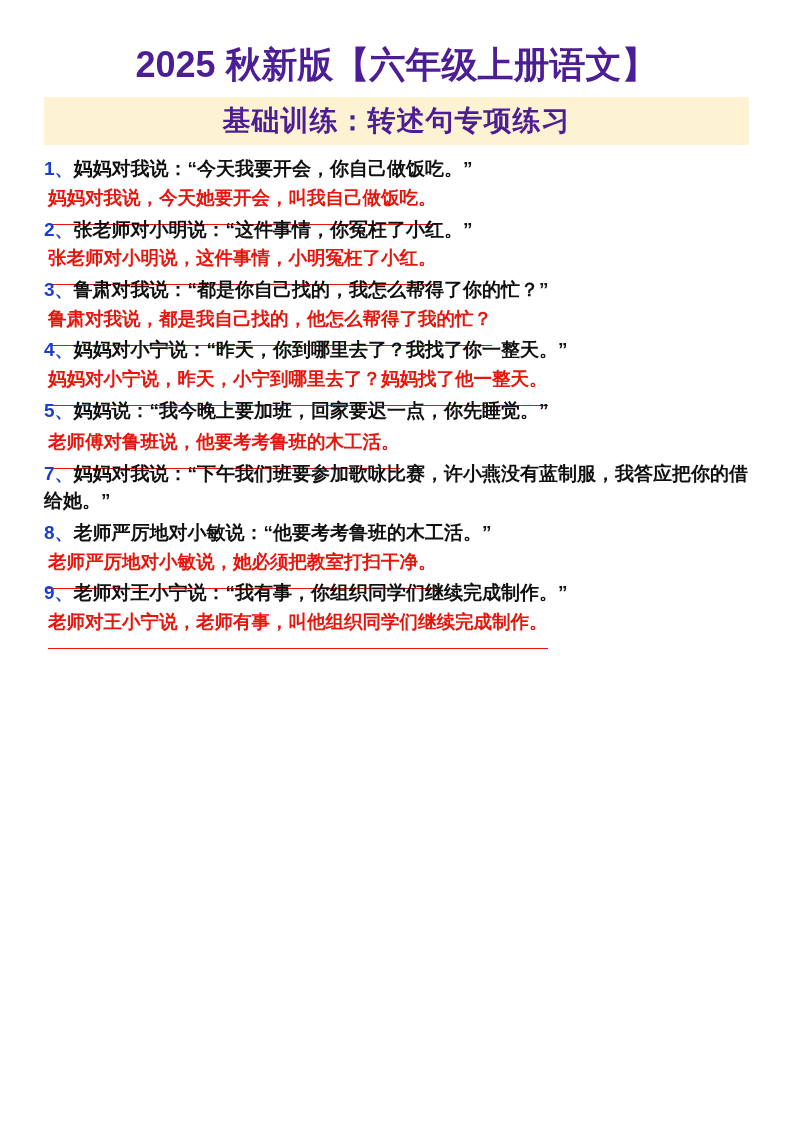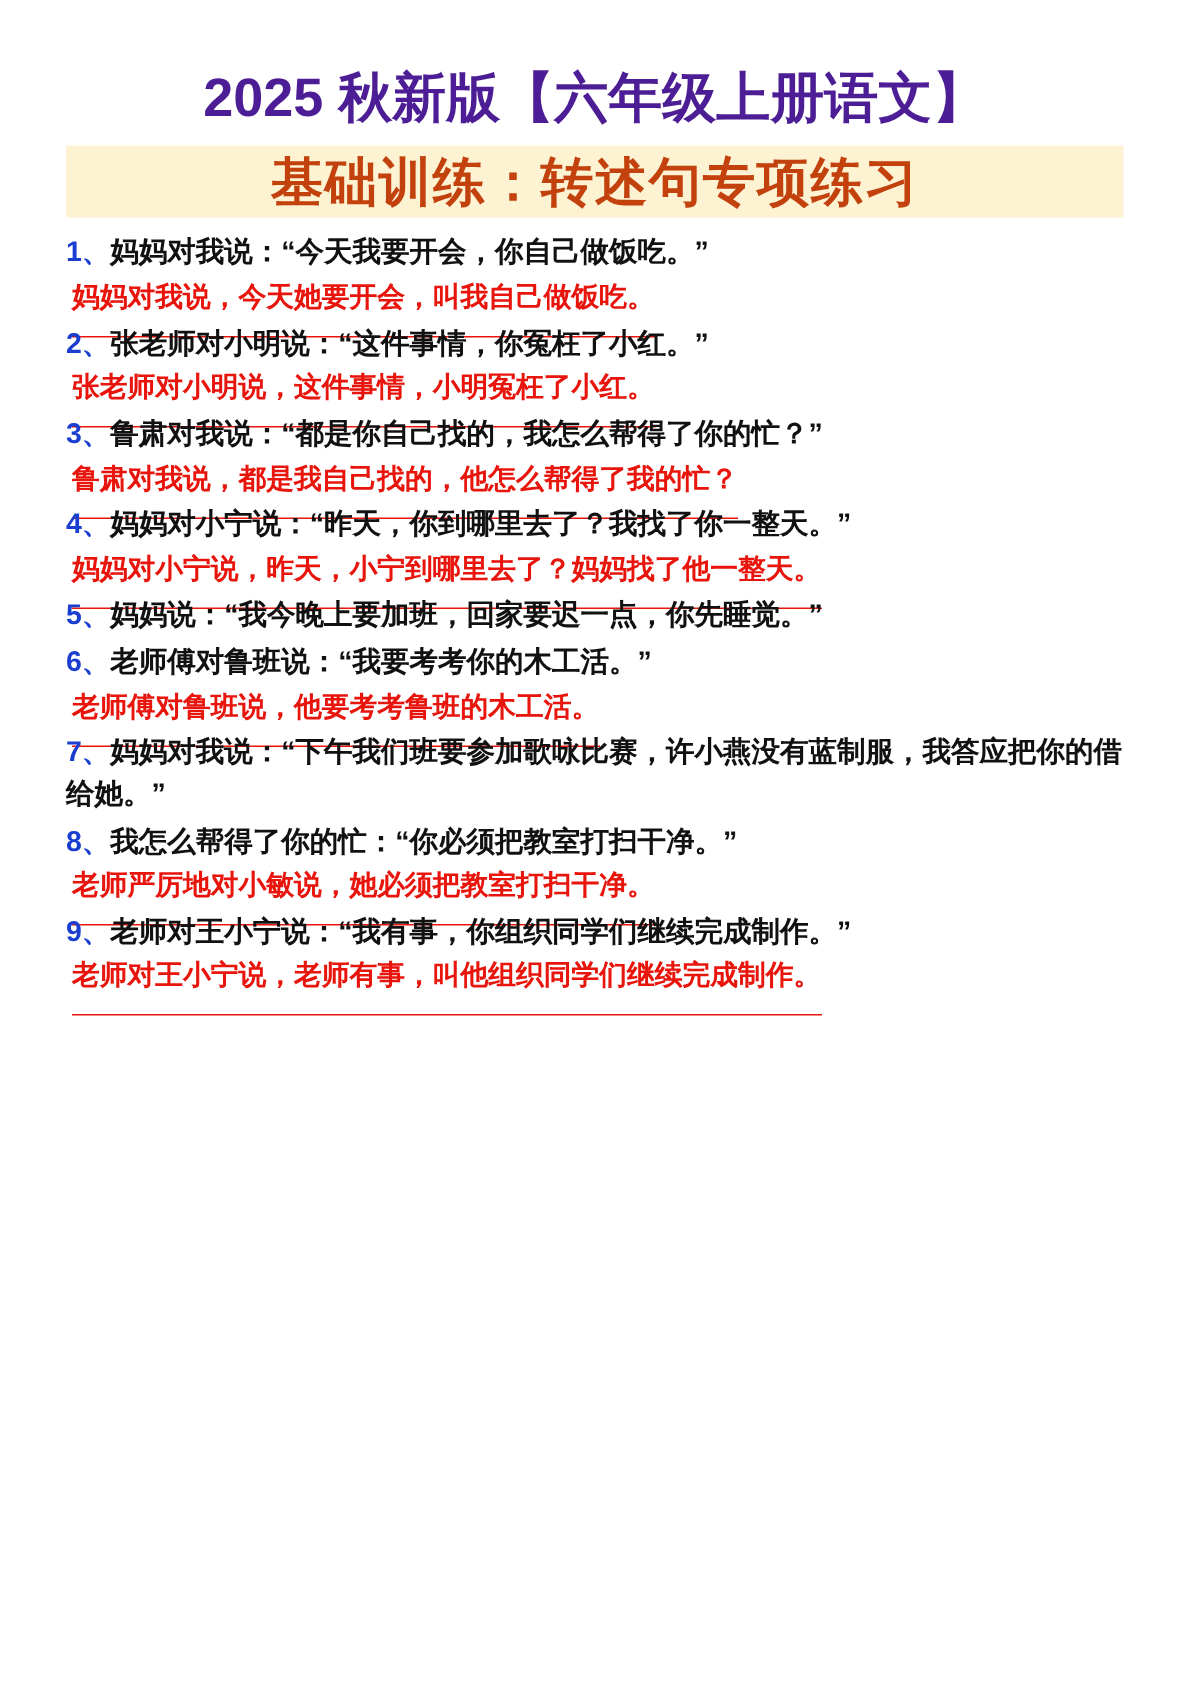--- a/index.html
+++ b/index.html
@@ -33,23 +33,23 @@
   }
   .subtitle-band {
     margin-top: 12px;
     background: #fdf3d2;
     height: 48px;
     display: flex;
     align-items: center;
     justify-content: center;
   }
   .subtitle {
-    font-size: 35px;
+    font-size: 28px;
     font-weight: bold;
-    color: #c2410c;
+    color: #4c1d95;
     letter-spacing: 1px;
   }
   .qa-list {
     margin-top: 10px;
   }
   .qa-item {
     margin-bottom: 4px;
   }
   .q-line {
     font-size: 19px;
@@ -115,30 +115,29 @@
     <div class="qa-item">
       <div class="q-line"><span class="q-num">4、</span><span class="q-text">妈妈对小宁说：“昨天，你到哪里去了？我找了你一整天。”</span></div>
       <div class="a-line"><span class="a-inner">妈妈对小宁说，昨天，小宁到哪里去了？妈妈找了他一整天。</span></div>
     </div>
 
     <div class="qa-item">
       <div class="q-line"><span class="q-num">5、</span><span class="q-text">妈妈说：“我今晚上要加班，回家要迟一点，你先睡觉。”</span></div>
     </div>
 
     <div class="qa-item">
-      <div class="q-line"><span class="q-num">6、</span><span class="q-text">老师傅对鲁班说：“我要考考你的木工活。”</span></div>
       <div class="a-line"><span class="a-inner">老师傅对鲁班说，他要考考鲁班的木工活。</span></div>
     </div>
 
     <div class="qa-item">
       <div class="q-line"><span class="q-num">7、</span><span class="q-text">妈妈对我说：“下午我们班要参加歌咏比赛，许小燕没有蓝制服，我答应把你的借给她。”</span></div>
     </div>
 
     <div class="qa-item">
-      <div class="q-line"><span class="q-num">8、</span><span class="q-text">我怎么帮得了你的忙：“你必须把教室打扫干净。”</span></div>
+      <div class="q-line"><span class="q-num">8、</span><span class="q-text">老师严厉地对小敏说：“他要考考鲁班的木工活。”</span></div>
       <div class="a-line"><span class="a-inner">老师严厉地对小敏说，她必须把教室打扫干净。</span></div>
     </div>
 
     <div class="qa-item">
       <div class="q-line"><span class="q-num">9、</span><span class="q-text">老师对王小宁说：“我有事，你组织同学们继续完成制作。”</span></div>
       <div class="a-line"><span class="a-inner">老师对王小宁说，老师有事，叫他组织同学们继续完成制作。</span></div>
     </div>
 
   </div>
 </div>

